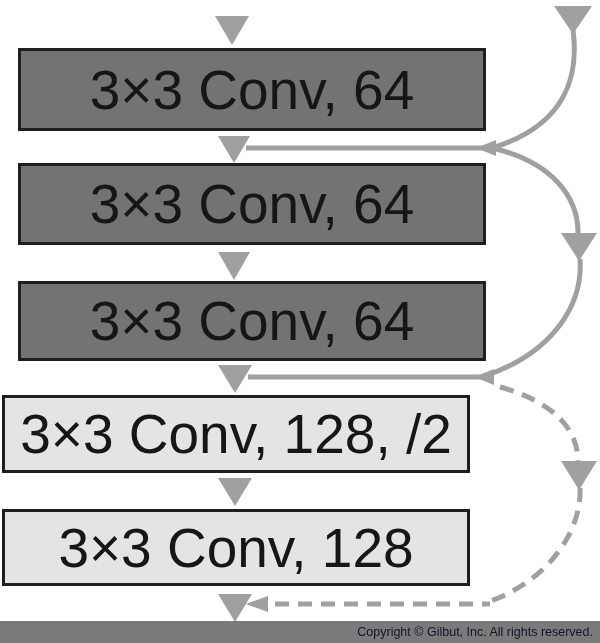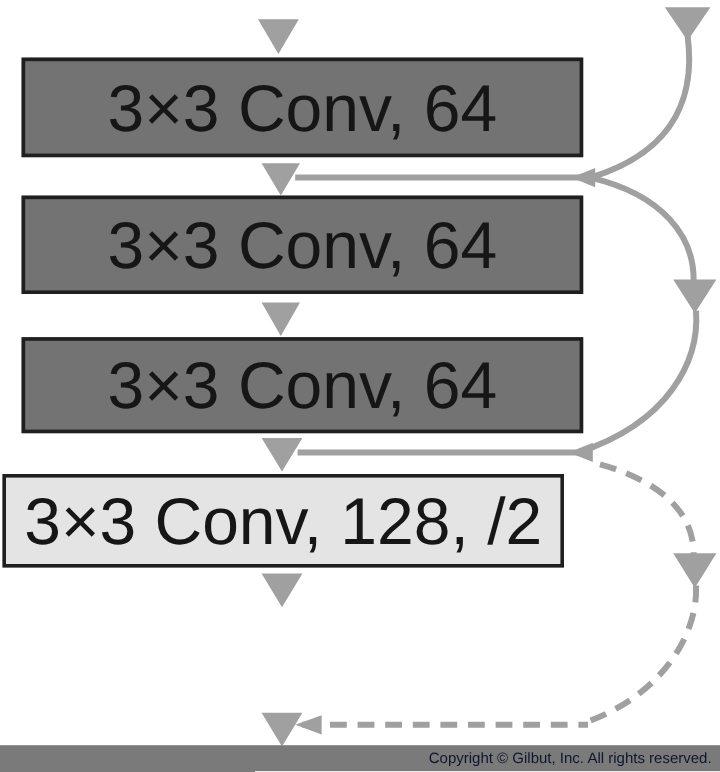--- a/index.html
+++ b/index.html
@@ -72,18 +72,21 @@
   </div>
   <div class="layer g64 layer-2">
     <span>3×3 Conv, 64</span>
   </div>
   <div class="layer g64 layer-3">
     <span>3×3 Conv, 64</span>
   </div>
   <div class="layer g128 layer-4">
     <span>3×3 Conv, 128, /2</span>
   </div>
+  <div class="layer g128 layer-5">
+    <span>3×3 Conv, 128</span>
+  </div>
 
   <div class="footer-bar">
     <span>Copyright © Gilbut, Inc. All rights reserved.</span>
   </div>
 
 </div>
 
 </body></html>

